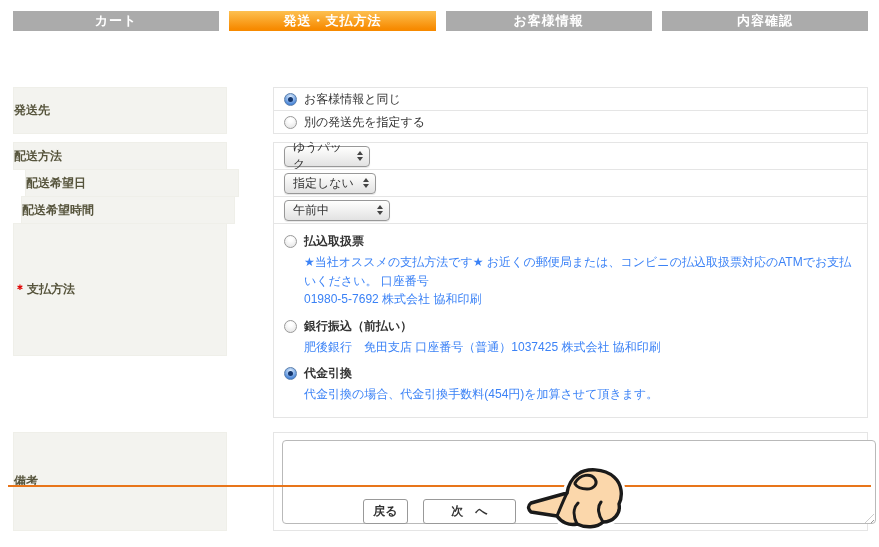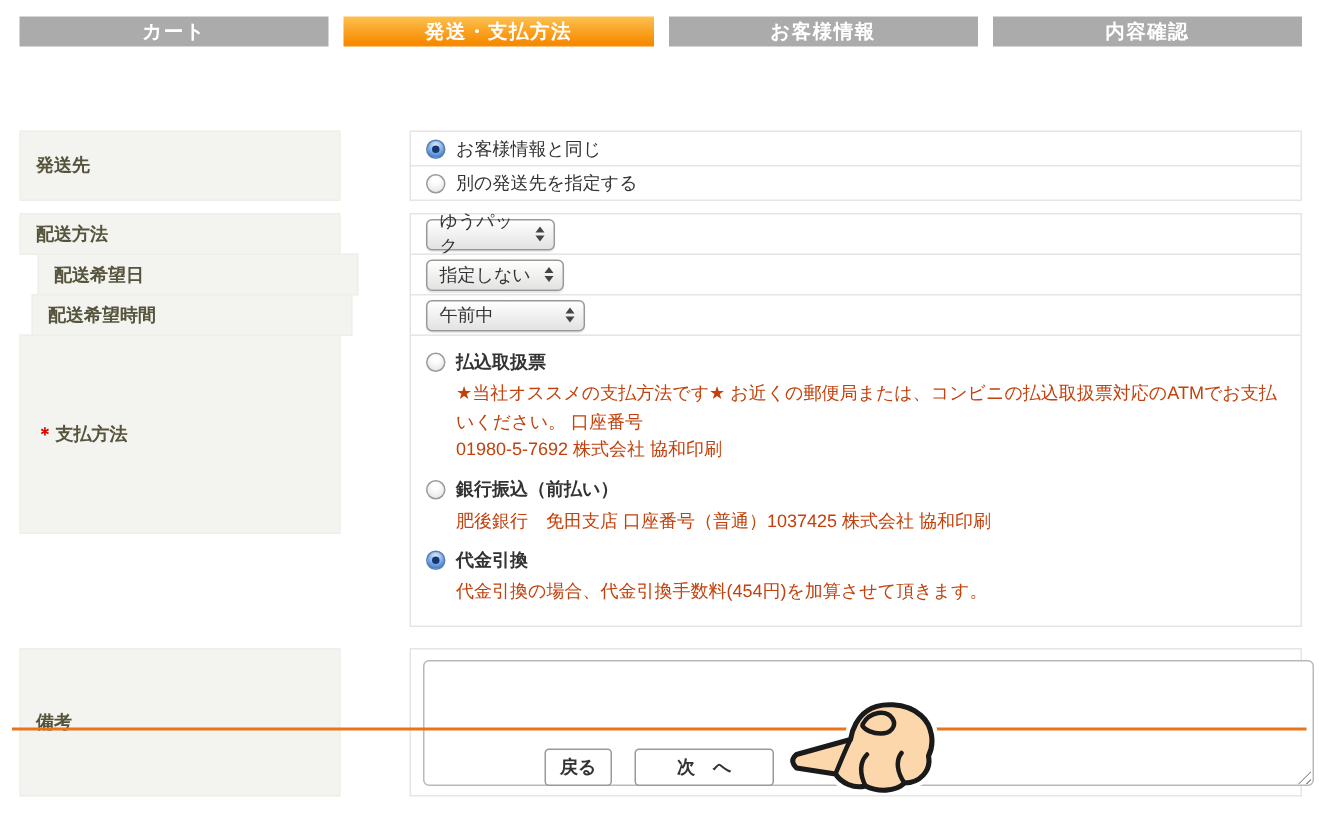--- a/index.html
+++ b/index.html
@@ -16,21 +16,21 @@
   }
   .step.active{background:linear-gradient(to bottom,var(--step-active-top,#fdc050) 0%,var(--step-active-bottom,#f78a00) 90%);}
   
   .form{position:absolute;left:13px;top:87px;width:855px;}
   .section{display:flex;align-items:stretch;}
   .sec-1{margin-bottom:8px;}
   .sec-2{margin-bottom:14px;}
   .label-cell{
     width:214px;flex-shrink:0;margin-right:3px;box-sizing:border-box;
     background:var(--label-bg,#f3f3ef);border:1px solid #efefe9;
-    display:flex;align-items:center;padding-left:10px;
+    display:flex;align-items:center;padding-left:0;
     color:var(--label-text,#56543c);font-weight:bold;
   }
   .req{color:#e00000;margin-right:1px;font-weight:bold;}
   .value-col{flex:1;display:flex;flex-direction:column;min-width:0;padding-left:43px;}
   .vrow{
     background:#fff;border:1px solid var(--row-border,#e5e5e5);
     display:flex;align-items:center;padding:0 10px;box-sizing:border-box;
   }
   .vrow + .vrow{margin-top:-1px;}
   .vrow.opt{height:24px;cursor:pointer;}
@@ -62,21 +62,21 @@
   .sel-date{width:92px;align-items:center;}
   .sel-time{width:106px;}
   .select-arrows{display:flex;flex-direction:column;gap:2px;margin-left:6px;}
   .select-arrows i{display:block;width:0;height:0;border-left:3.5px solid transparent;border-right:3.5px solid transparent;}
   .select-arrows .up{border-bottom:4px solid #444;}
   .select-arrows .dn{border-top:4px solid #444;}
   
   .pay-option{margin-bottom:9px;}
   .pay-title-row{display:flex;align-items:center;cursor:pointer;}
   .pay-title{font-weight:bold;}
-  .pay-desc{margin:3px 0 0 20px;line-height:1.55;color:#c2410c;}
+  .pay-desc{margin:3px 0 0 20px;line-height:1.55;color:#3b82f6;}
   
   .memo textarea{
     position:absolute;left:8px;top:7px;width:594px;height:84px;box-sizing:border-box;
     border:1px solid #b9b9b9;border-radius:4px;resize:none;outline:none;
     font-family:inherit;font-size:12px;padding:4px;background:#fff;
   }
   .resize-grip{
     position:absolute;left:591px;top:81px;width:9px;height:9px;
     background:repeating-linear-gradient(135deg,transparent 0 2px,#9a9a9a 2px 3px,transparent 3px 4px);
     clip-path:polygon(100% 0,100% 100%,0 100%);

